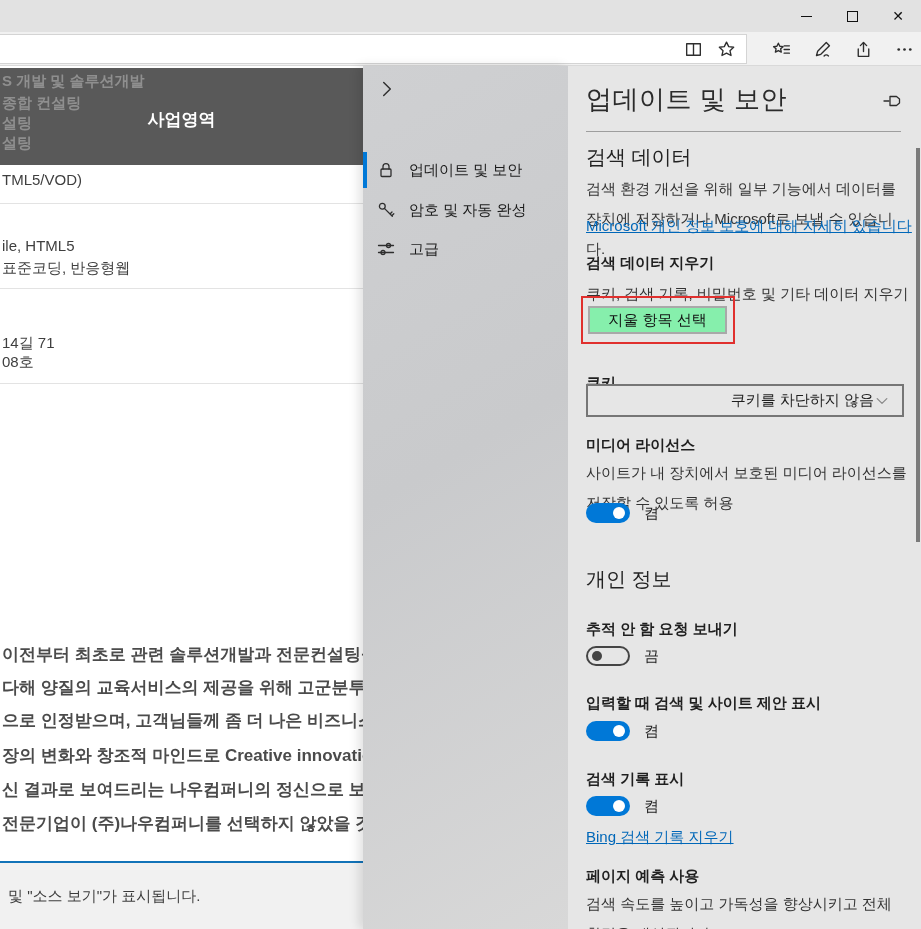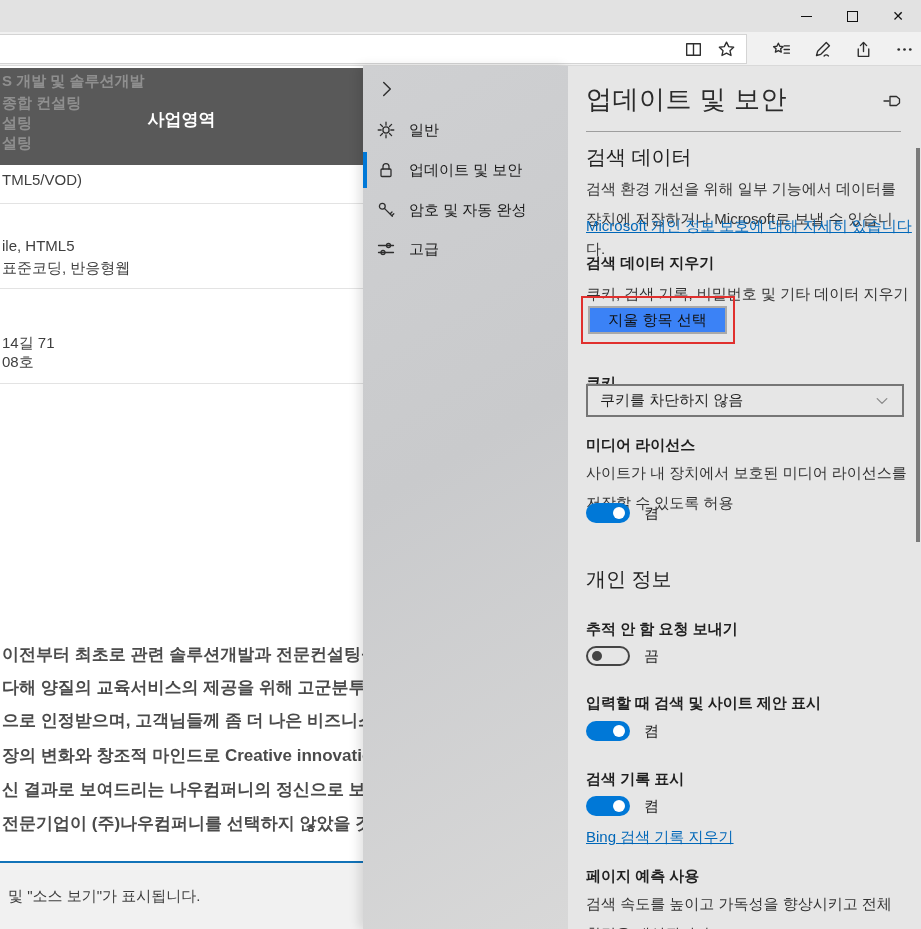--- a/index.html
+++ b/index.html
@@ -54,25 +54,25 @@
   .panel { position:absolute; left:568px; top:0; width:353px; height:863px; background:#e6e6e6; }
   .panel > div, .panel > h1, .panel > h2, .panel > h3, .panel > a, .panel > p, .panel > button { position:absolute; }
   .panel-title { left:18px; top:16px; font-size:26px; font-weight:400; color:#2b2b2b; letter-spacing:.5px; }
   .pin { right:20px; top:28px; width:18px; height:14px; }
   .panel-divider { left:18px; top:65px; width:315px; height:1px; background:#9e9e9e; }
   .h2 { left:18px; font-size:20px; font-weight:400; color:#222; }
   .h3 { left:18px; font-size:15px; font-weight:700; color:#1f1f1f; }
   .ptext { left:18px; width:322px; font-size:15px; line-height:30px; color:#333; }
   .plink { left:18px; font-size:15px; color:#0067b8; text-decoration:underline; white-space:nowrap; }
   .red-annotation { left:13px; top:230px; width:154px; height:48px; border:2px solid #e0302e; }
-  .clear-btn { left:20px; top:240px; width:139px; height:28px; background:#3b82f6; border:2px solid #a9a9a9;
+  .clear-btn { left:20px; top:240px; width:139px; height:28px; background:#86efac; border:2px solid #a9a9a9;
     font-size:15px; color:#111; font-family:inherit; }
   .dropdown { left:18px; top:318px; width:318px; height:33px; border:2px solid #767676; background:#e6e6e6;
     display:flex; align-items:center; padding:0 12px; font-size:15px; color:#1f1f1f; }
-  .dropdown .dd-label { flex:1; }
+  .dropdown .dd-label { flex:1;text-align:right; }
   .toggle-row { left:18px; display:flex; align-items:center; gap:14px; height:22px; }
   .toggle { position:relative; }
   .toggle.on { width:44px; height:20px; border-radius:10px; background:#0078d7; }
   .toggle.on .knob { position:absolute; right:5px; top:4px; width:12px; height:12px; border-radius:50%; background:#fff; }
   .toggle.off { width:44px; height:20px; border-radius:10px; border:2px solid #454545; background:transparent; }
   .toggle.off .knob { position:absolute; left:4px; top:3px; width:10px; height:10px; border-radius:50%; background:#454545; }
   .toggle-label { font-size:15px; color:#1f1f1f; }
   .scroll-thumb { position:absolute; left:348px; top:82px; width:4px; height:394px; background:#7a7a7a; }
 </style>
 </head>
@@ -171,29 +171,20 @@
 
   <div class="menu">
     <div class="menu-chevron">
       <span>
         <svg width="22" height="22" viewBox="0 0 20 20">
             <path class="stk" d="M7 4l6 6-6 6"></path>
           </svg>
       </span>
     </div>
 
-    <div class="menu-item" style="top:44px">
-      <span class="menu-icon">
-        <svg width="20" height="20" viewBox="0 0 20 20">
-            <circle class="stk" cx="10" cy="10" r="3.1"></circle>
-            <path class="stk" d="M10 2.2v3M10 14.8v3M2.2 10h3M14.8 10h3M4.4 4.4l2.1 2.1M13.5 13.5l2.1 2.1M15.6 4.4l-2.1 2.1M6.5 13.5l-2.1 2.1"></path>
-          </svg>
-      </span>
-      <span>일반</span>
-    </div>
 
     <div class="menu-item selected" style="top:84px">
       <span class="menu-icon">
         <svg width="20" height="20" viewBox="0 0 20 20">
             <rect class="stk" x="5" y="9" width="10" height="7.5" rx="1"></rect>
             <path class="stk" d="M7 9V6.6a3 3 0 0 1 6 0V9"></path>
           </svg>
       </span>
       <span>업데이트 및 보안</span>
     </div>

